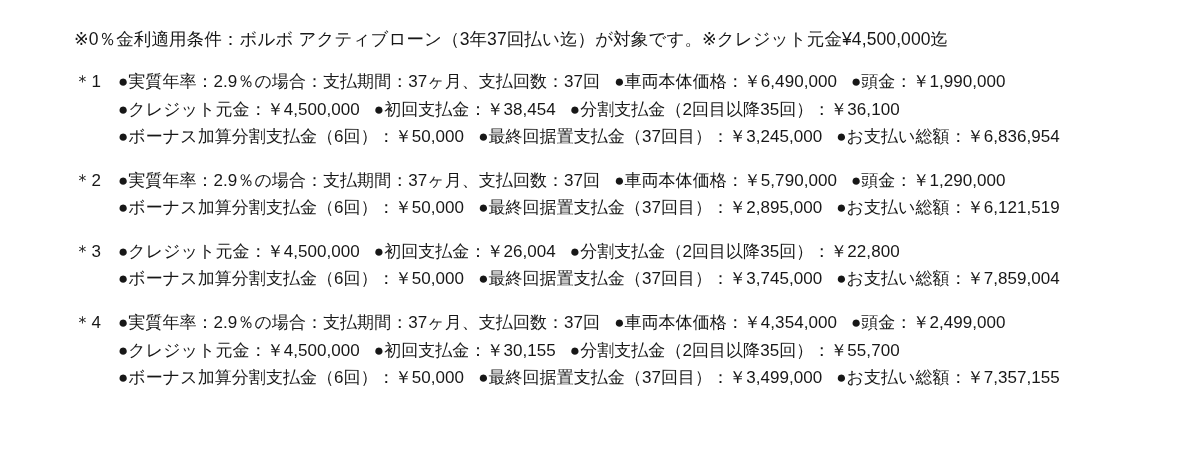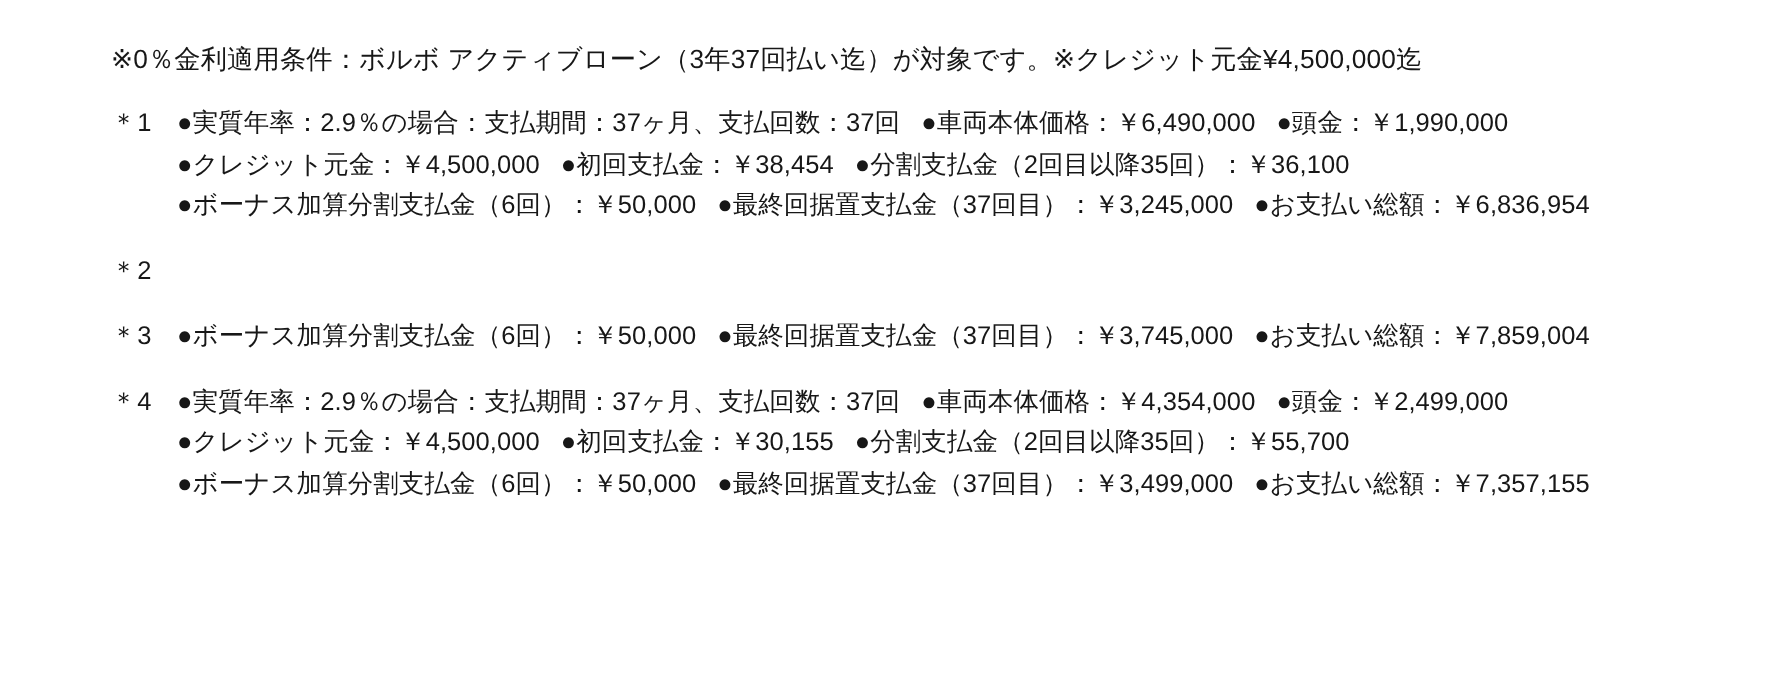--- a/index.html
+++ b/index.html
@@ -82,26 +82,35 @@
       </div>
       <div class="note-line">
         <span class="seg">●ボーナス加算分割支払金（6回）：￥50,000</span><span class="gap"></span><span class="seg">●最終回据置支払金（37回目）：￥3,245,000</span><span class="gap"></span><span class="seg">●お支払い総額：￥6,836,954</span>
       </div>
     </div>
   </div>
 
   <div class="note-block">
     <div class="note-marker">＊2</div>
     <div class="note-lines">
+      <div class="note-line">
+        <span class="seg">●実質年率：2.9％の場合：支払期間：37ヶ月、支払回数：37回</span><span class="gap"></span><span class="seg">●車両本体価格：￥5,790,000</span><span class="gap"></span><span class="seg">●頭金：￥1,290,000</span>
+      </div>
+      <div class="note-line">
+        <span class="seg">●ボーナス加算分割支払金（6回）：￥50,000</span><span class="gap"></span><span class="seg">●最終回据置支払金（37回目）：￥2,895,000</span><span class="gap"></span><span class="seg">●お支払い総額：￥6,121,519</span>
+      </div>
     </div>
   </div>
 
   <div class="note-block">
     <div class="note-marker">＊3</div>
     <div class="note-lines">
+      <div class="note-line">
+        <span class="seg">●クレジット元金：￥4,500,000</span><span class="gap"></span><span class="seg">●初回支払金：￥26,004</span><span class="gap"></span><span class="seg">●分割支払金（2回目以降35回）：￥22,800</span>
+      </div>
       <div class="note-line">
         <span class="seg">●ボーナス加算分割支払金（6回）：￥50,000</span><span class="gap"></span><span class="seg">●最終回据置支払金（37回目）：￥3,745,000</span><span class="gap"></span><span class="seg">●お支払い総額：￥7,859,004</span>
       </div>
     </div>
   </div>
 
   <div class="note-block">
     <div class="note-marker">＊4</div>
     <div class="note-lines">
       <div class="note-line">

